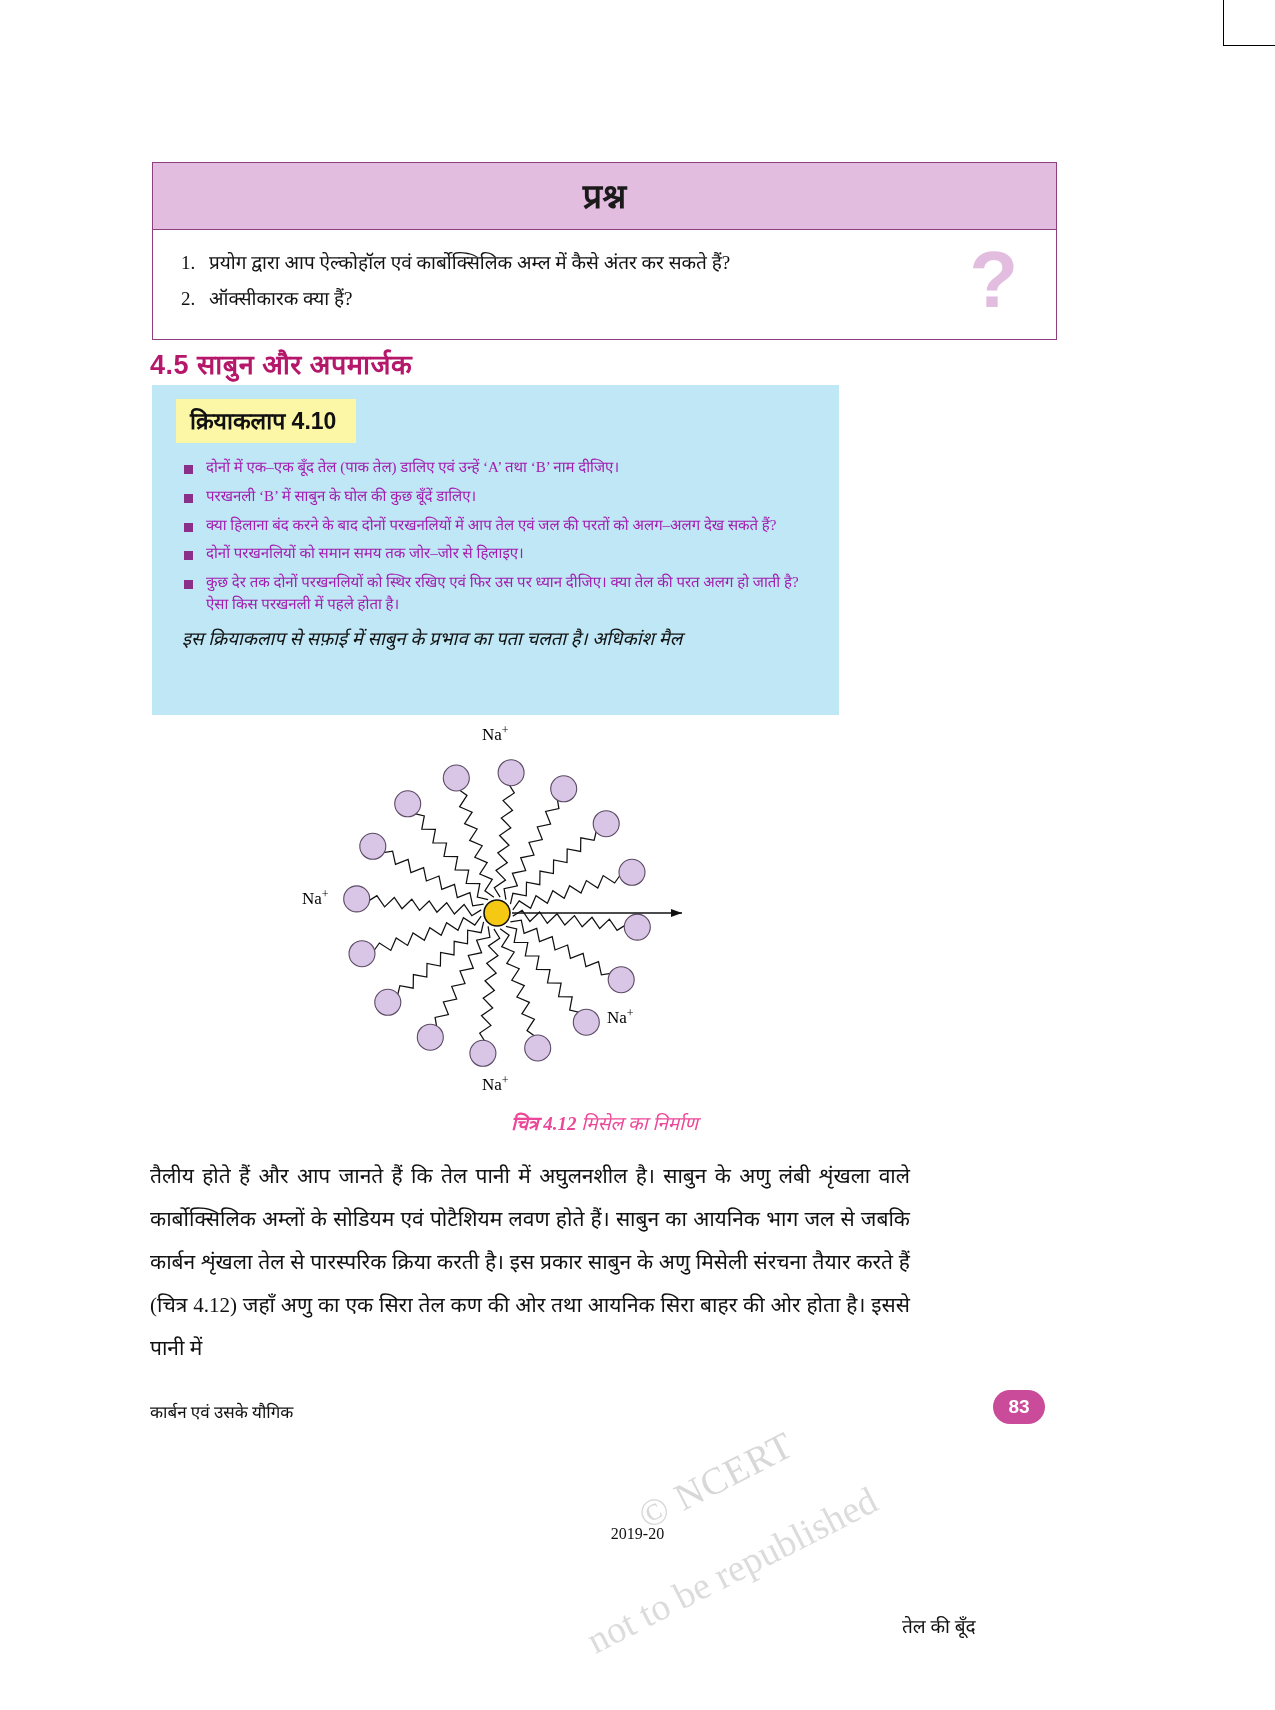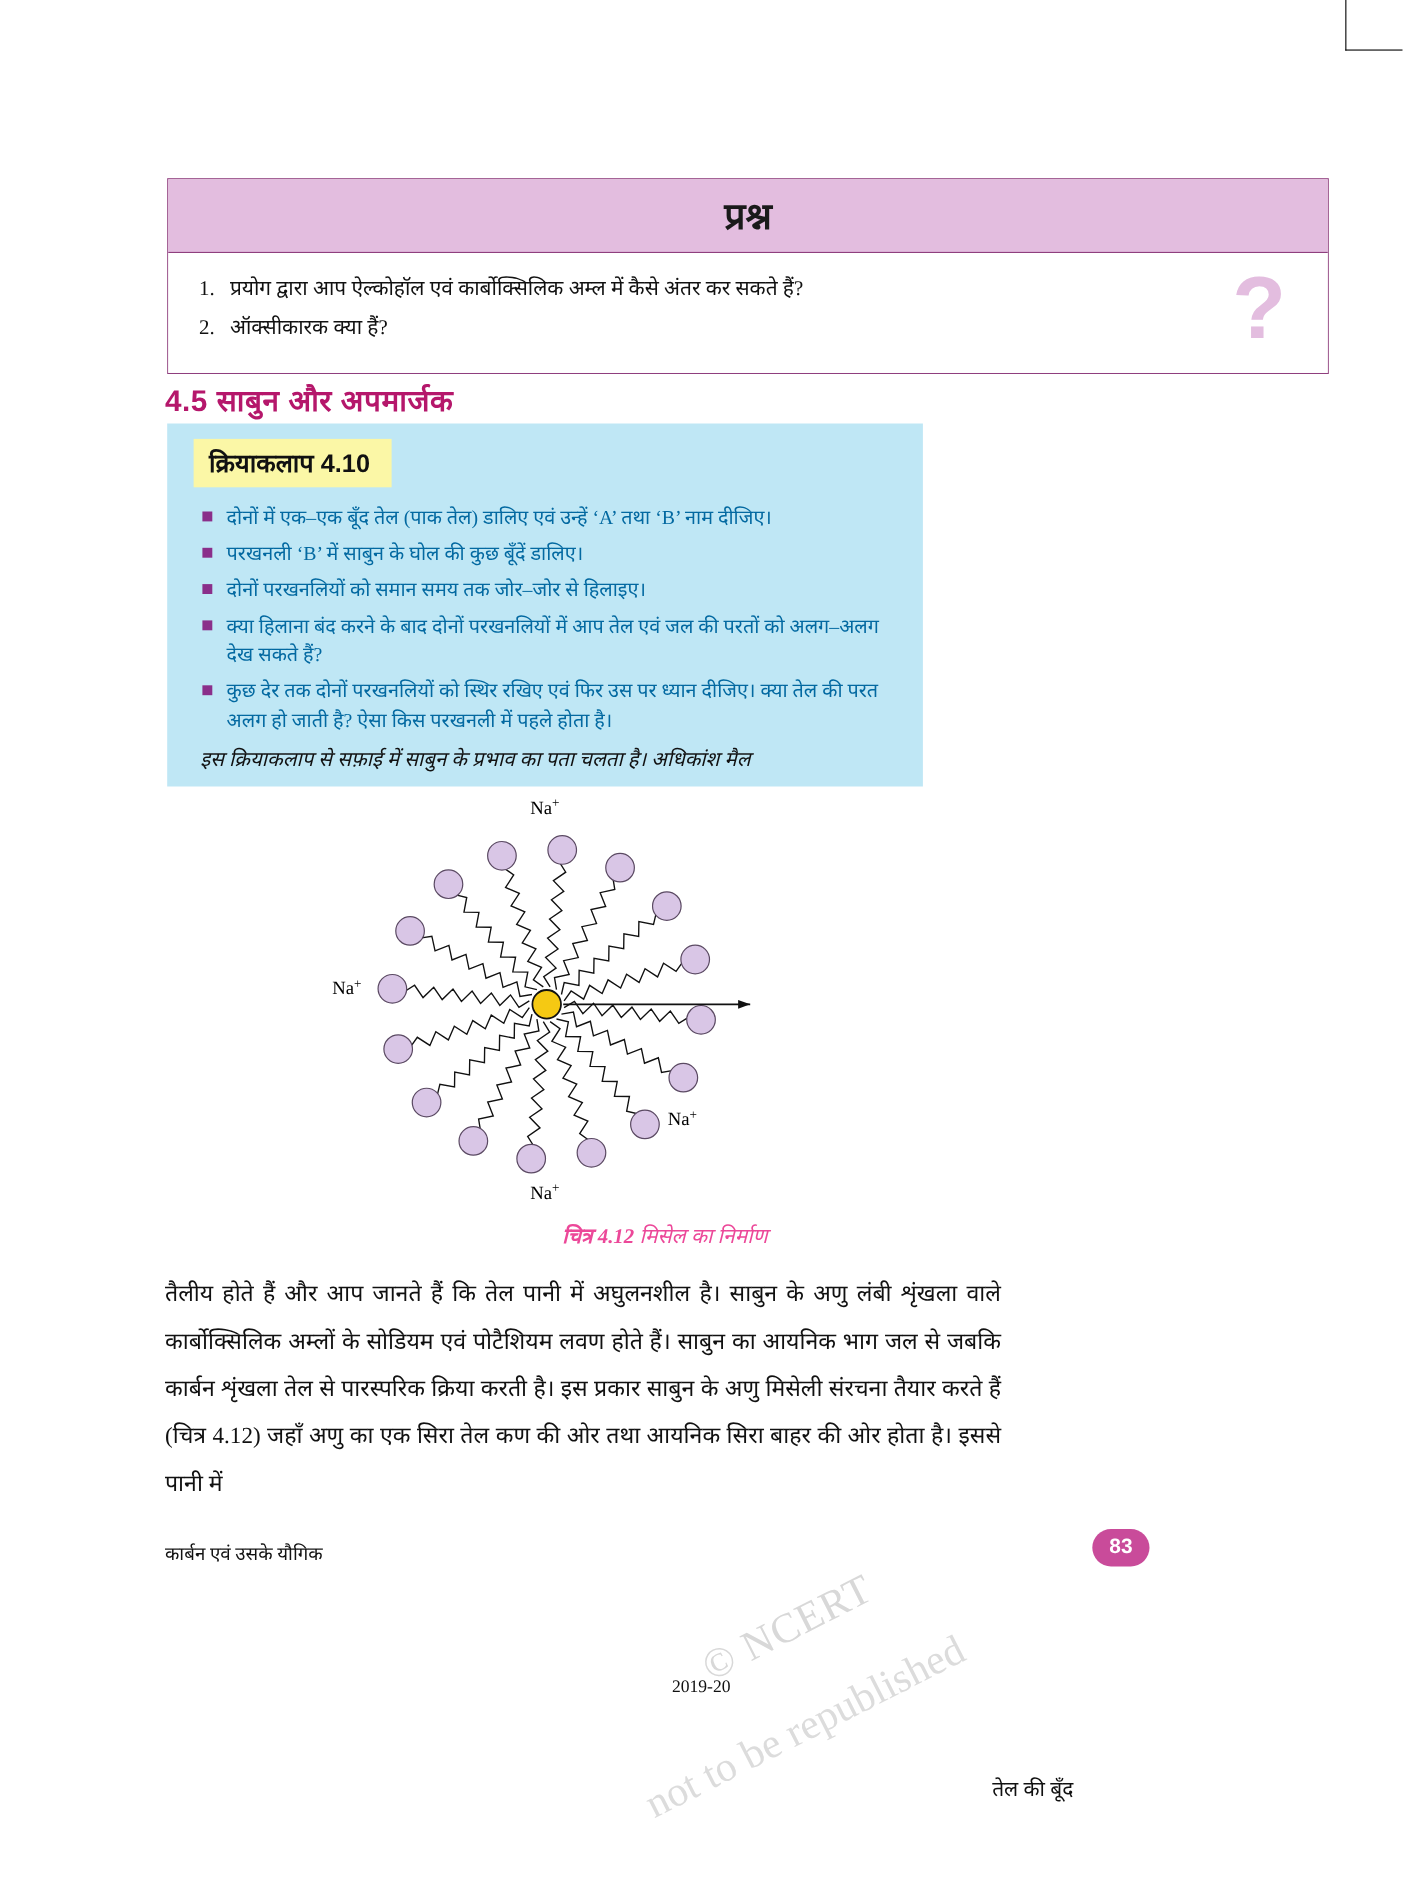--- a/index.html
+++ b/index.html
@@ -14,21 +14,21 @@
 
   
   .corner-mark{
     position:absolute;right:0;top:0;width:52px;height:46px;
     border-left:1.5px solid #000;border-bottom:1.5px solid #000;
     box-sizing:border-box;
   }
 
   
   .qbox{
-    position:absolute;left:152px;top:162px;width:1056px;
+    position:absolute;left:152px;top:162px;width:905px;
     border:1.5px solid #8f3f7e;
     box-sizing:border-box;
   }
   .qbox-head{
     background:#e3bddf;
     border-bottom:1.5px solid #8f3f7e;
     text-align:center;
     font-family:"Liberation Sans", sans-serif;
     font-weight:bold;
     font-size:34px;
@@ -73,21 +73,21 @@
   .act-title{
     display:inline-block;
     background:#fbf7a6;
     font-family:"Liberation Sans", sans-serif;
     font-weight:bold;font-size:23px;color:#111;
     padding:5px 20px 7px 14px;
   }
   .act-list{margin:14px 0 0 0;padding:0;list-style:none;}
   .act-list li{
     display:flex;
-    font-size:18px;color:#0369a1;
+    font-size:15px;color:#a21caf;
     line-height:1.45;
     margin-bottom:7px;
   }
   .bullet{
     width:9px;height:9px;background:#8a2f8a;flex:none;
     margin:8px 13px 0 8px;
   }
   .act-foot{
     font-size:18.5px;color:#111;margin-top:10px;padding-left:6px;line-height:1.45;font-style:italic;
   }
@@ -174,25 +174,25 @@
       <li>
         <span class="bullet"></span>
         <span>दोनों में एक–एक बूँद तेल (पाक तेल) डालिए एवं उन्हें ‘A’ तथा ‘B’ नाम दीजिए।</span>
       </li>
       <li>
         <span class="bullet"></span>
         <span>परखनली ‘B’ में साबुन के घोल की कुछ बूँदें डालिए।</span>
       </li>
       <li>
         <span class="bullet"></span>
+        <span>क्या हिलाना बंद करने के बाद दोनों परखनलियों में आप तेल एवं जल की परतों को अलग–अलग देख सकते हैं?</span>
+      </li>
+      <li>
+        <span class="bullet"></span>
         <span>दोनों परखनलियों को समान समय तक जोर–जोर से हिलाइए।</span>
-      </li>
-      <li>
-        <span class="bullet"></span>
-        <span>क्या हिलाना बंद करने के बाद दोनों परखनलियों में आप तेल एवं जल की परतों को अलग–अलग देख सकते हैं?</span>
       </li>
       <li>
         <span class="bullet"></span>
         <span>कुछ देर तक दोनों परखनलियों को स्थिर रखिए एवं फिर उस पर ध्यान दीजिए। क्या तेल की परत अलग हो जाती है? ऐसा किस परखनली में पहले होता है।</span>
       </li>
     </ul>
     <div class="act-foot">इस क्रियाकलाप से सफ़ाई में साबुन के प्रभाव का पता चलता है। अधिकांश मैल</div>
   </div>
 
   <div class="figwrap">

